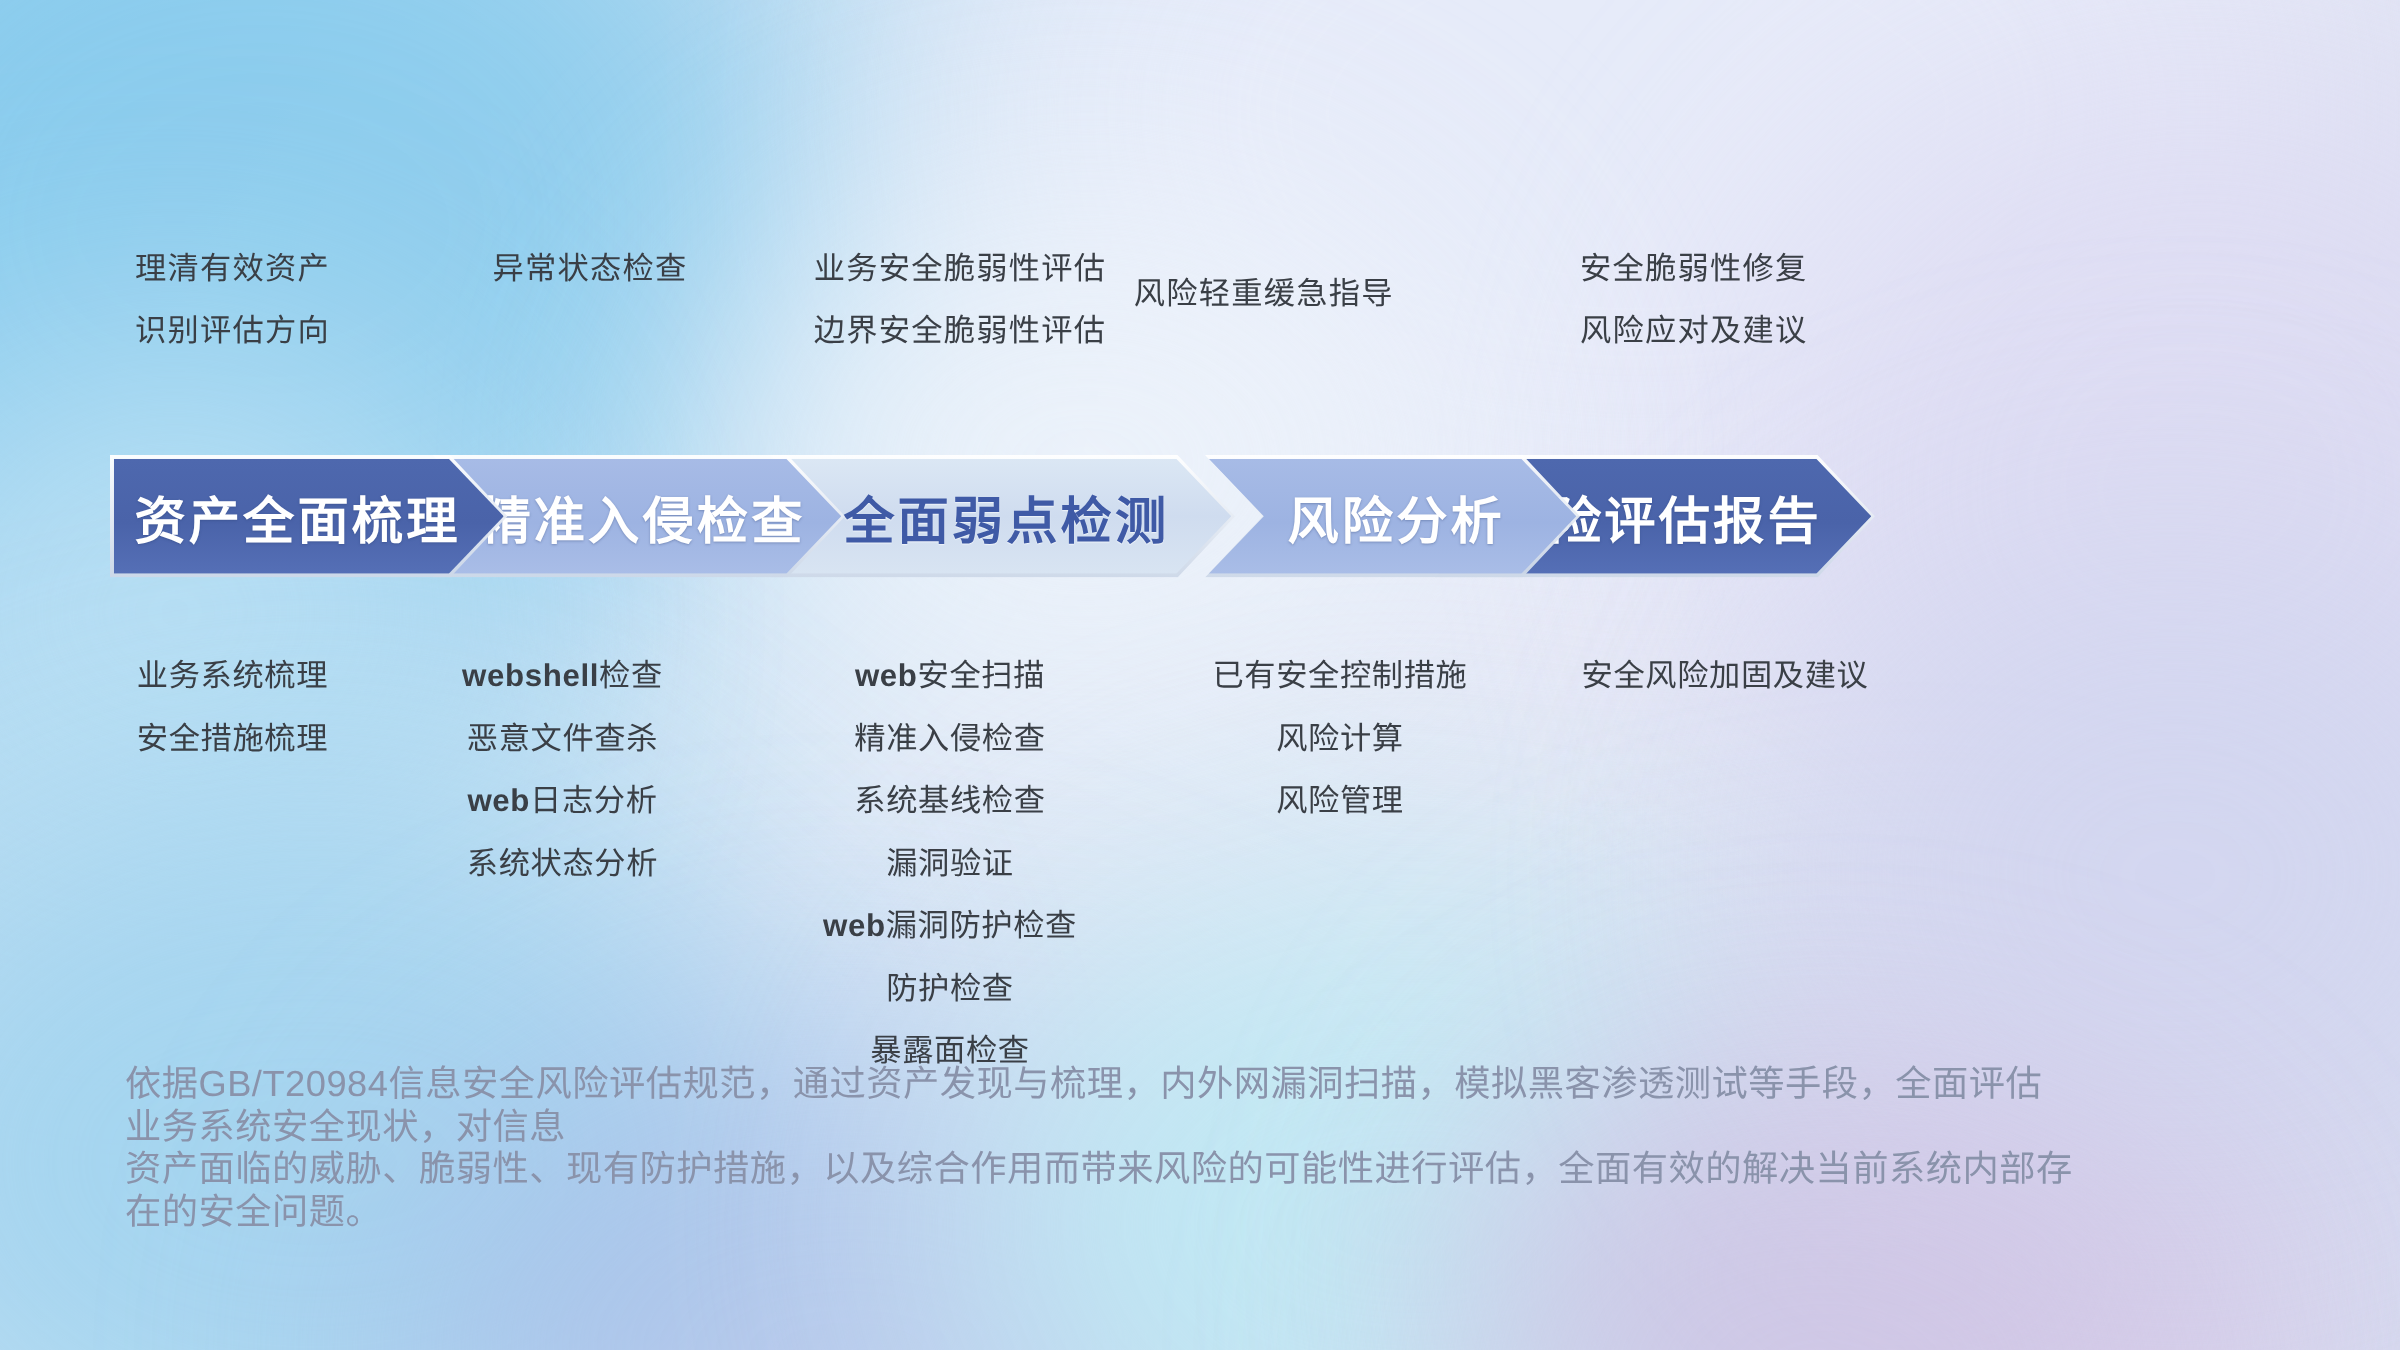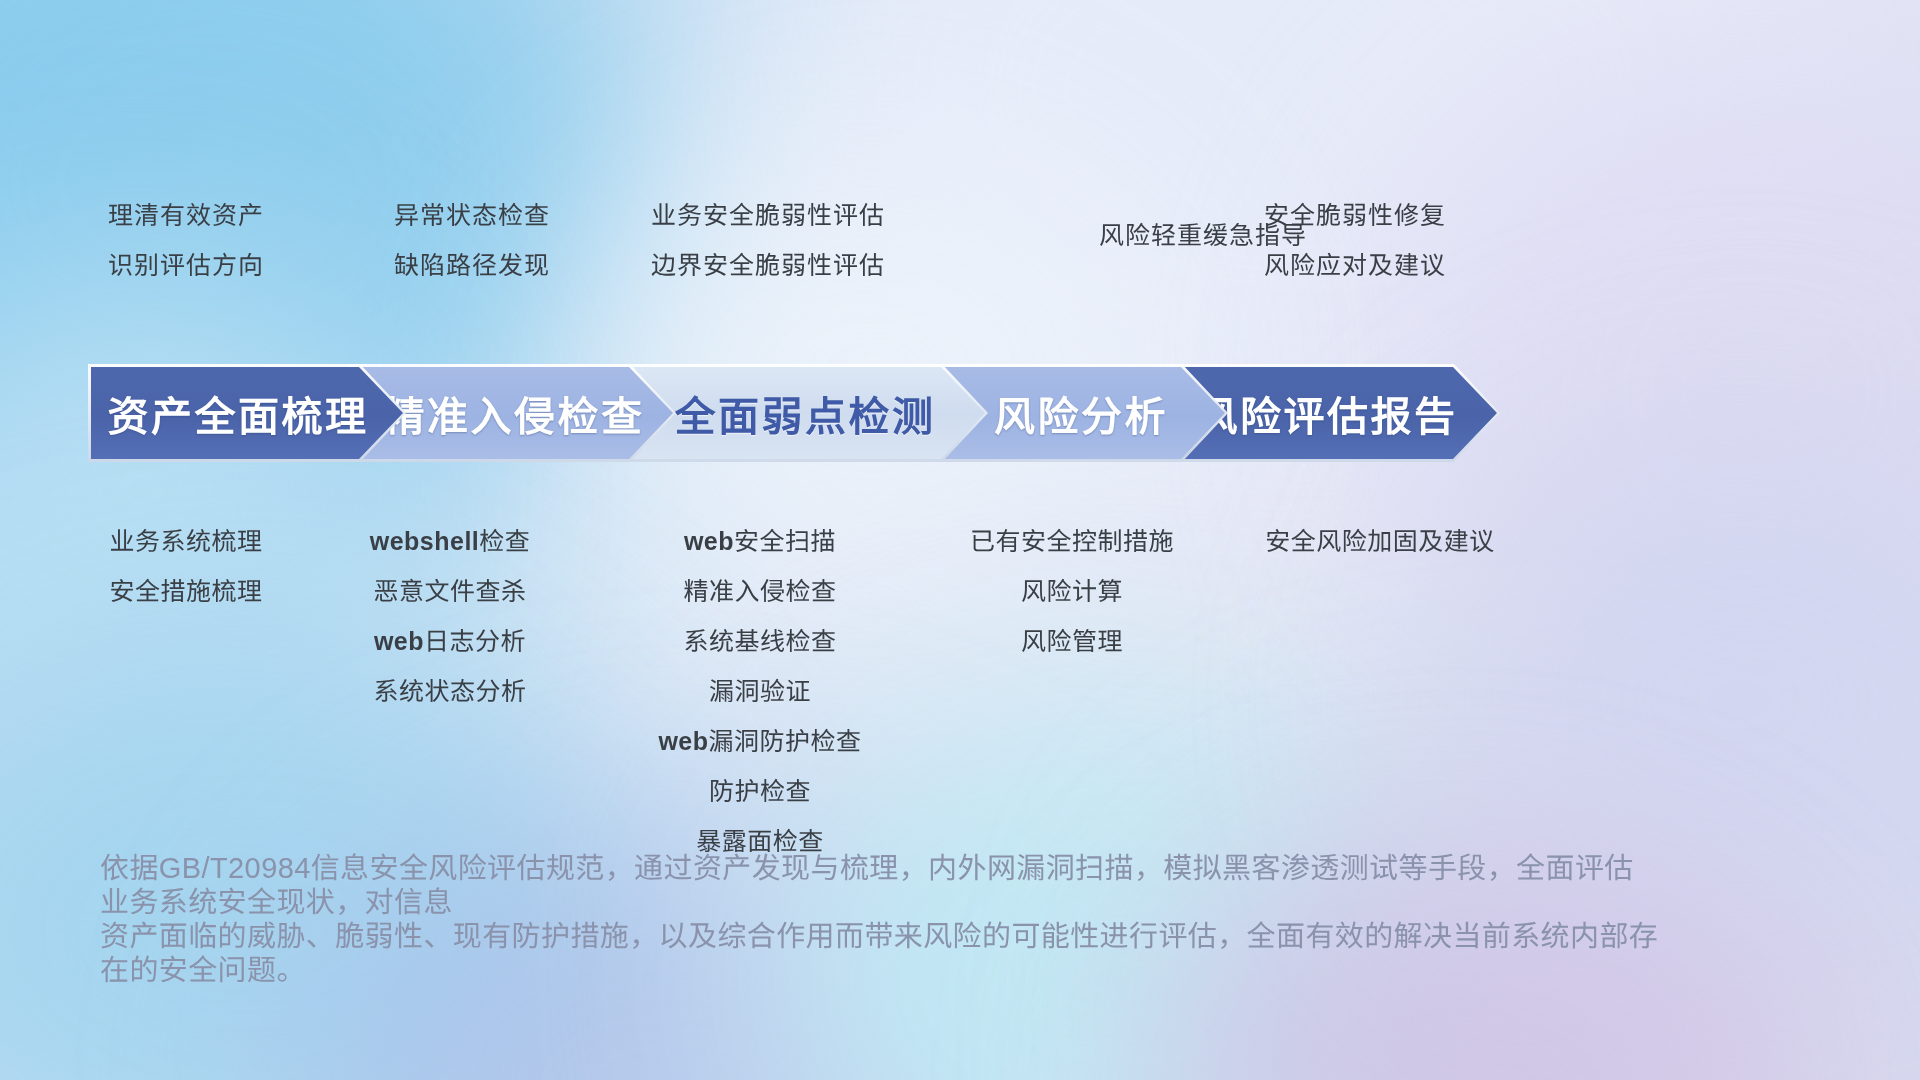--- a/index.html
+++ b/index.html
@@ -73,27 +73,26 @@
 
 <div id="content">
 
   <div id="top-cols">
       <div class="col-top" style="left: -64px; top: 190px; width: 500px;">
         <div>理清有效资产</div>
         <div>识别评估方向</div>
       </div>
       <div class="col-top" style="left: 222px; top: 190px; width: 500px;">
         <div>异常状态检查</div>
-        <div>缺陷路径发现</div>
       </div>
       <div class="col-top" style="left: 518px; top: 190px; width: 500px;">
         <div>业务安全脆弱性评估</div>
         <div>边界安全脆弱性评估</div>
       </div>
-      <div class="col-top" style="left: 807px; top: 210px; width: 500px; text-align: right;">
+      <div class="col-top" style="left: 761px; top: 210px; width: 500px;">
         <div>风险轻重缓急指导</div>
       </div>
       <div class="col-top" style="left: 1105px; top: 190px; width: 500px;">
         <div>安全脆弱性修复</div>
         <div>风险应对及建议</div>
       </div>
     </div>
 
   <div id="band">
       <div class="seg" style="left: 0px; width: 318px; z-index: 10;">
@@ -104,21 +103,21 @@
       <div class="seg" style="left: 258px; width: 330px; z-index: 9;">
         <div class="shape" style="clip-path: polygon(0px 0px, calc(100% - 46px) 0px, 100% 50%, calc(100% - 46px) 100%, 0px 100%, 46px 50%); background: linear-gradient(rgba(255, 255, 255, 0.95), rgba(205, 216, 232, 0.95));"></div>
         <div class="shape" style="inset: 3px; position: absolute; clip-path: polygon(0px 0px, calc(100% - 44px) 0px, 100% 50%, calc(100% - 44px) 100%, 0px 100%, 44px 50%); background: linear-gradient(rgb(167, 187, 230) 0%, rgb(157, 179, 226) 55%, rgb(169, 189, 231) 100%);"></div>
         <span class="label label-white" style="margin-left: 6px;">精准入侵检查</span>
       </div>
       <div class="seg" style="left: 528px; width: 372px; z-index: 8;">
         <div class="shape" style="clip-path: polygon(0px 0px, calc(100% - 46px) 0px, 100% 50%, calc(100% - 46px) 100%, 0px 100%, 46px 50%); background: linear-gradient(rgba(255, 255, 255, 0.95), rgba(205, 216, 232, 0.95));"></div>
         <div class="shape" style="inset: 3px; position: absolute; clip-path: polygon(0px 0px, calc(100% - 44px) 0px, 100% 50%, calc(100% - 44px) 100%, 0px 100%, 44px 50%); background: linear-gradient(rgb(219, 231, 244) 0%, rgb(207, 220, 239) 50%, rgb(216, 228, 242) 100%);"></div>
         <span class="label label-blue" style="margin-left: 6px;">全面弱点检测</span>
       </div>
-      <div class="seg" style="left: 840px; width: 300px; z-index: 7; align-items: center;">
+      <div class="seg" style="left: 876px; width: 300px; z-index: 7; align-items: center;">
         <div class="shape" style="clip-path: polygon(0px 0px, calc(100% - 46px) 0px, 100% 50%, calc(100% - 46px) 100%, 0px 100%, 46px 50%); background: linear-gradient(rgba(255, 255, 255, 0.95), rgba(205, 216, 232, 0.95));"></div>
         <div class="shape" style="inset: 3px; position: absolute; clip-path: polygon(0px 0px, calc(100% - 44px) 0px, 100% 50%, calc(100% - 44px) 100%, 0px 100%, 44px 50%); background: linear-gradient(rgb(167, 187, 230) 0%, rgb(157, 179, 226) 55%, rgb(169, 189, 231) 100%);"></div>
         <span class="label label-white" style="margin-left: 6px;">风险分析</span>
       </div>
       <div class="seg" style="left: 1060px; width: 352px; z-index: 6;">
         <div class="shape" style="clip-path: polygon(0px 0px, calc(100% - 46px) 0px, 100% 50%, calc(100% - 46px) 100%, 0px 100%, 46px 50%); background: linear-gradient(rgba(255, 255, 255, 0.95), rgba(205, 216, 232, 0.95));"></div>
         <div class="shape" style="inset: 3px; position: absolute; clip-path: polygon(0px 0px, calc(100% - 44px) 0px, 100% 50%, calc(100% - 44px) 100%, 0px 100%, 44px 50%); background: linear-gradient(rgb(78, 104, 174) 0%, rgb(74, 99, 169) 55%, rgb(85, 111, 182) 100%);"></div>
         <span class="label label-white" style="margin-left: 6px;">风险评估报告</span>
       </div>
     </div>

